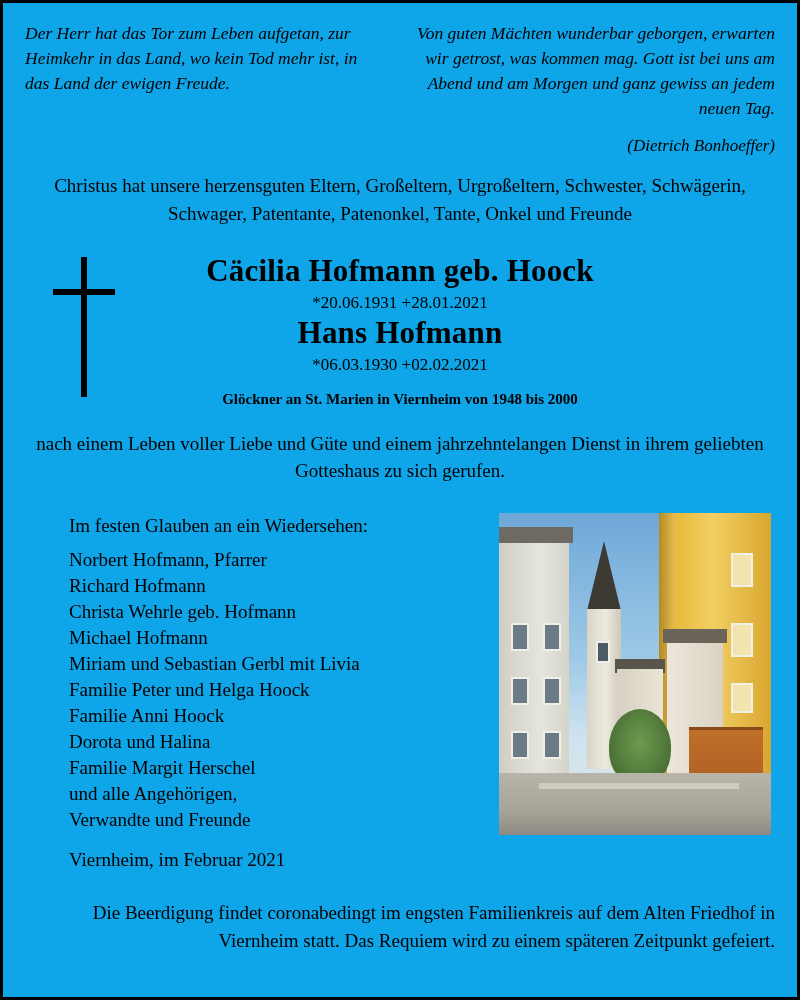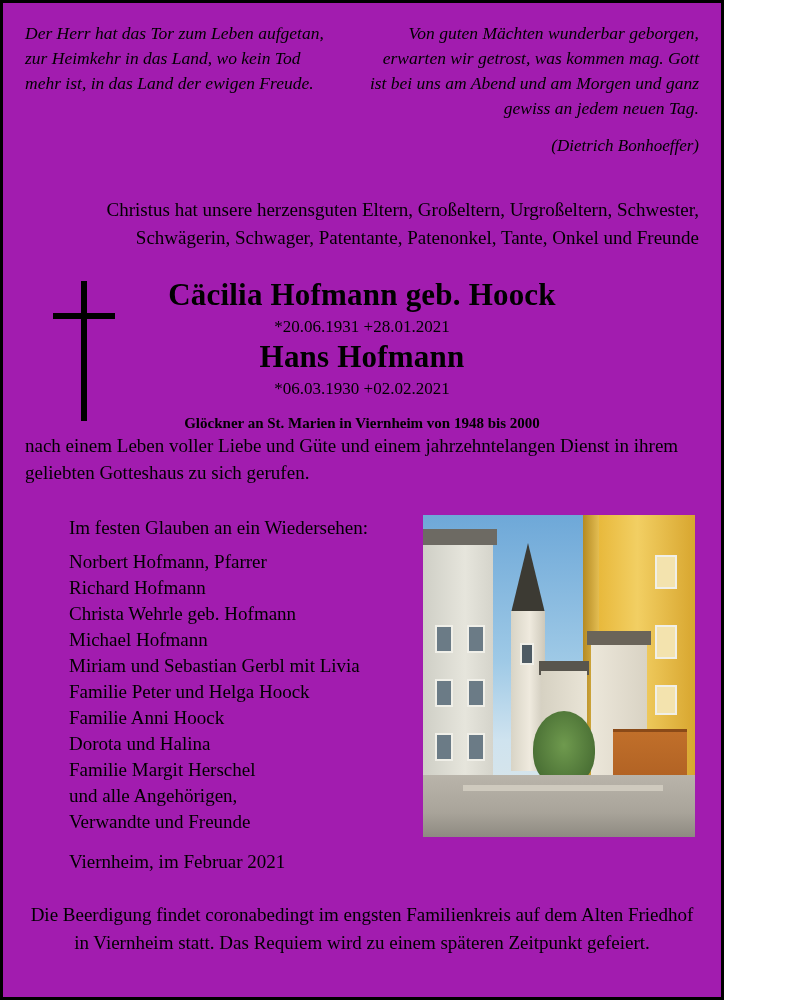--- a/index.html
+++ b/index.html
@@ -2,23 +2,23 @@
 <html><head>
 <meta charset="utf-8">
 <style>
   html, body {
     margin: 0;
     padding: 0;
     background: #ffffff;
   }
   .page {
     position: relative;
-    width: 724px;
+    width: 800px;
     height: 1000px;
-    background: #a21caf;
+    background: #0ea5e9;
     border: 3px solid #000000;
     box-sizing: border-box;
     font-family: "Liberation Serif", serif;
     color: #000000;
     overflow: hidden;
   }
   .inner {
     padding: 18px 22px 0 22px;
   }
   
@@ -37,24 +37,24 @@
   .verse-left { text-align: left; }
   .verse-right { text-align: right; }
   .verse-author {
     font-style: italic;
     font-size: 17px;
     text-align: right;
     margin-top: 16px;
   }
   
   .intro {
-    margin-top: 40px;
+    margin-top: 16px;
     font-size: 19px;
     line-height: 1.45;
-    text-align: right;
+    text-align: center;
   }
   
   .names-block {
     position: relative;
     margin-top: 26px;
     text-align: center;
   }
   .cross {
     position: absolute;
     left: 28px;
@@ -91,21 +91,22 @@
   }
   .role {
     font-weight: bold;
     font-size: 15px;
     margin-top: 16px;
   }
   
   .para {
     font-size: 19px;
     line-height: 1.45;
-    text-align: left;
+    margin-top: 22px;
+    text-align: center;
   }
   
   .mid {
     display: flex;
     margin-top: 28px;
     align-items: flex-start;
   }
   .mourners {
     flex: 1 1 auto;
     padding-left: 44px;
@@ -198,21 +199,21 @@
   }
   .ph-curb {
     position: absolute; left: 40px; bottom: 46px; width: 200px; height: 6px;
     background: #cfcabe;
   }
   
   .footer-para {
     font-size: 19px;
     line-height: 1.45;
     margin-top: 26px;
-    text-align: center;
+    text-align: right;
   }
 </style>
 </head>
 <body>
 
 <div class="page">
   <div class="inner">
 
     <div class="verses">
       <div class="verse verse-left">Der Herr hat das Tor zum Leben aufgetan, zur Heimkehr in das Land, wo kein Tod mehr ist, in das Land der ewigen Freude.</div>

